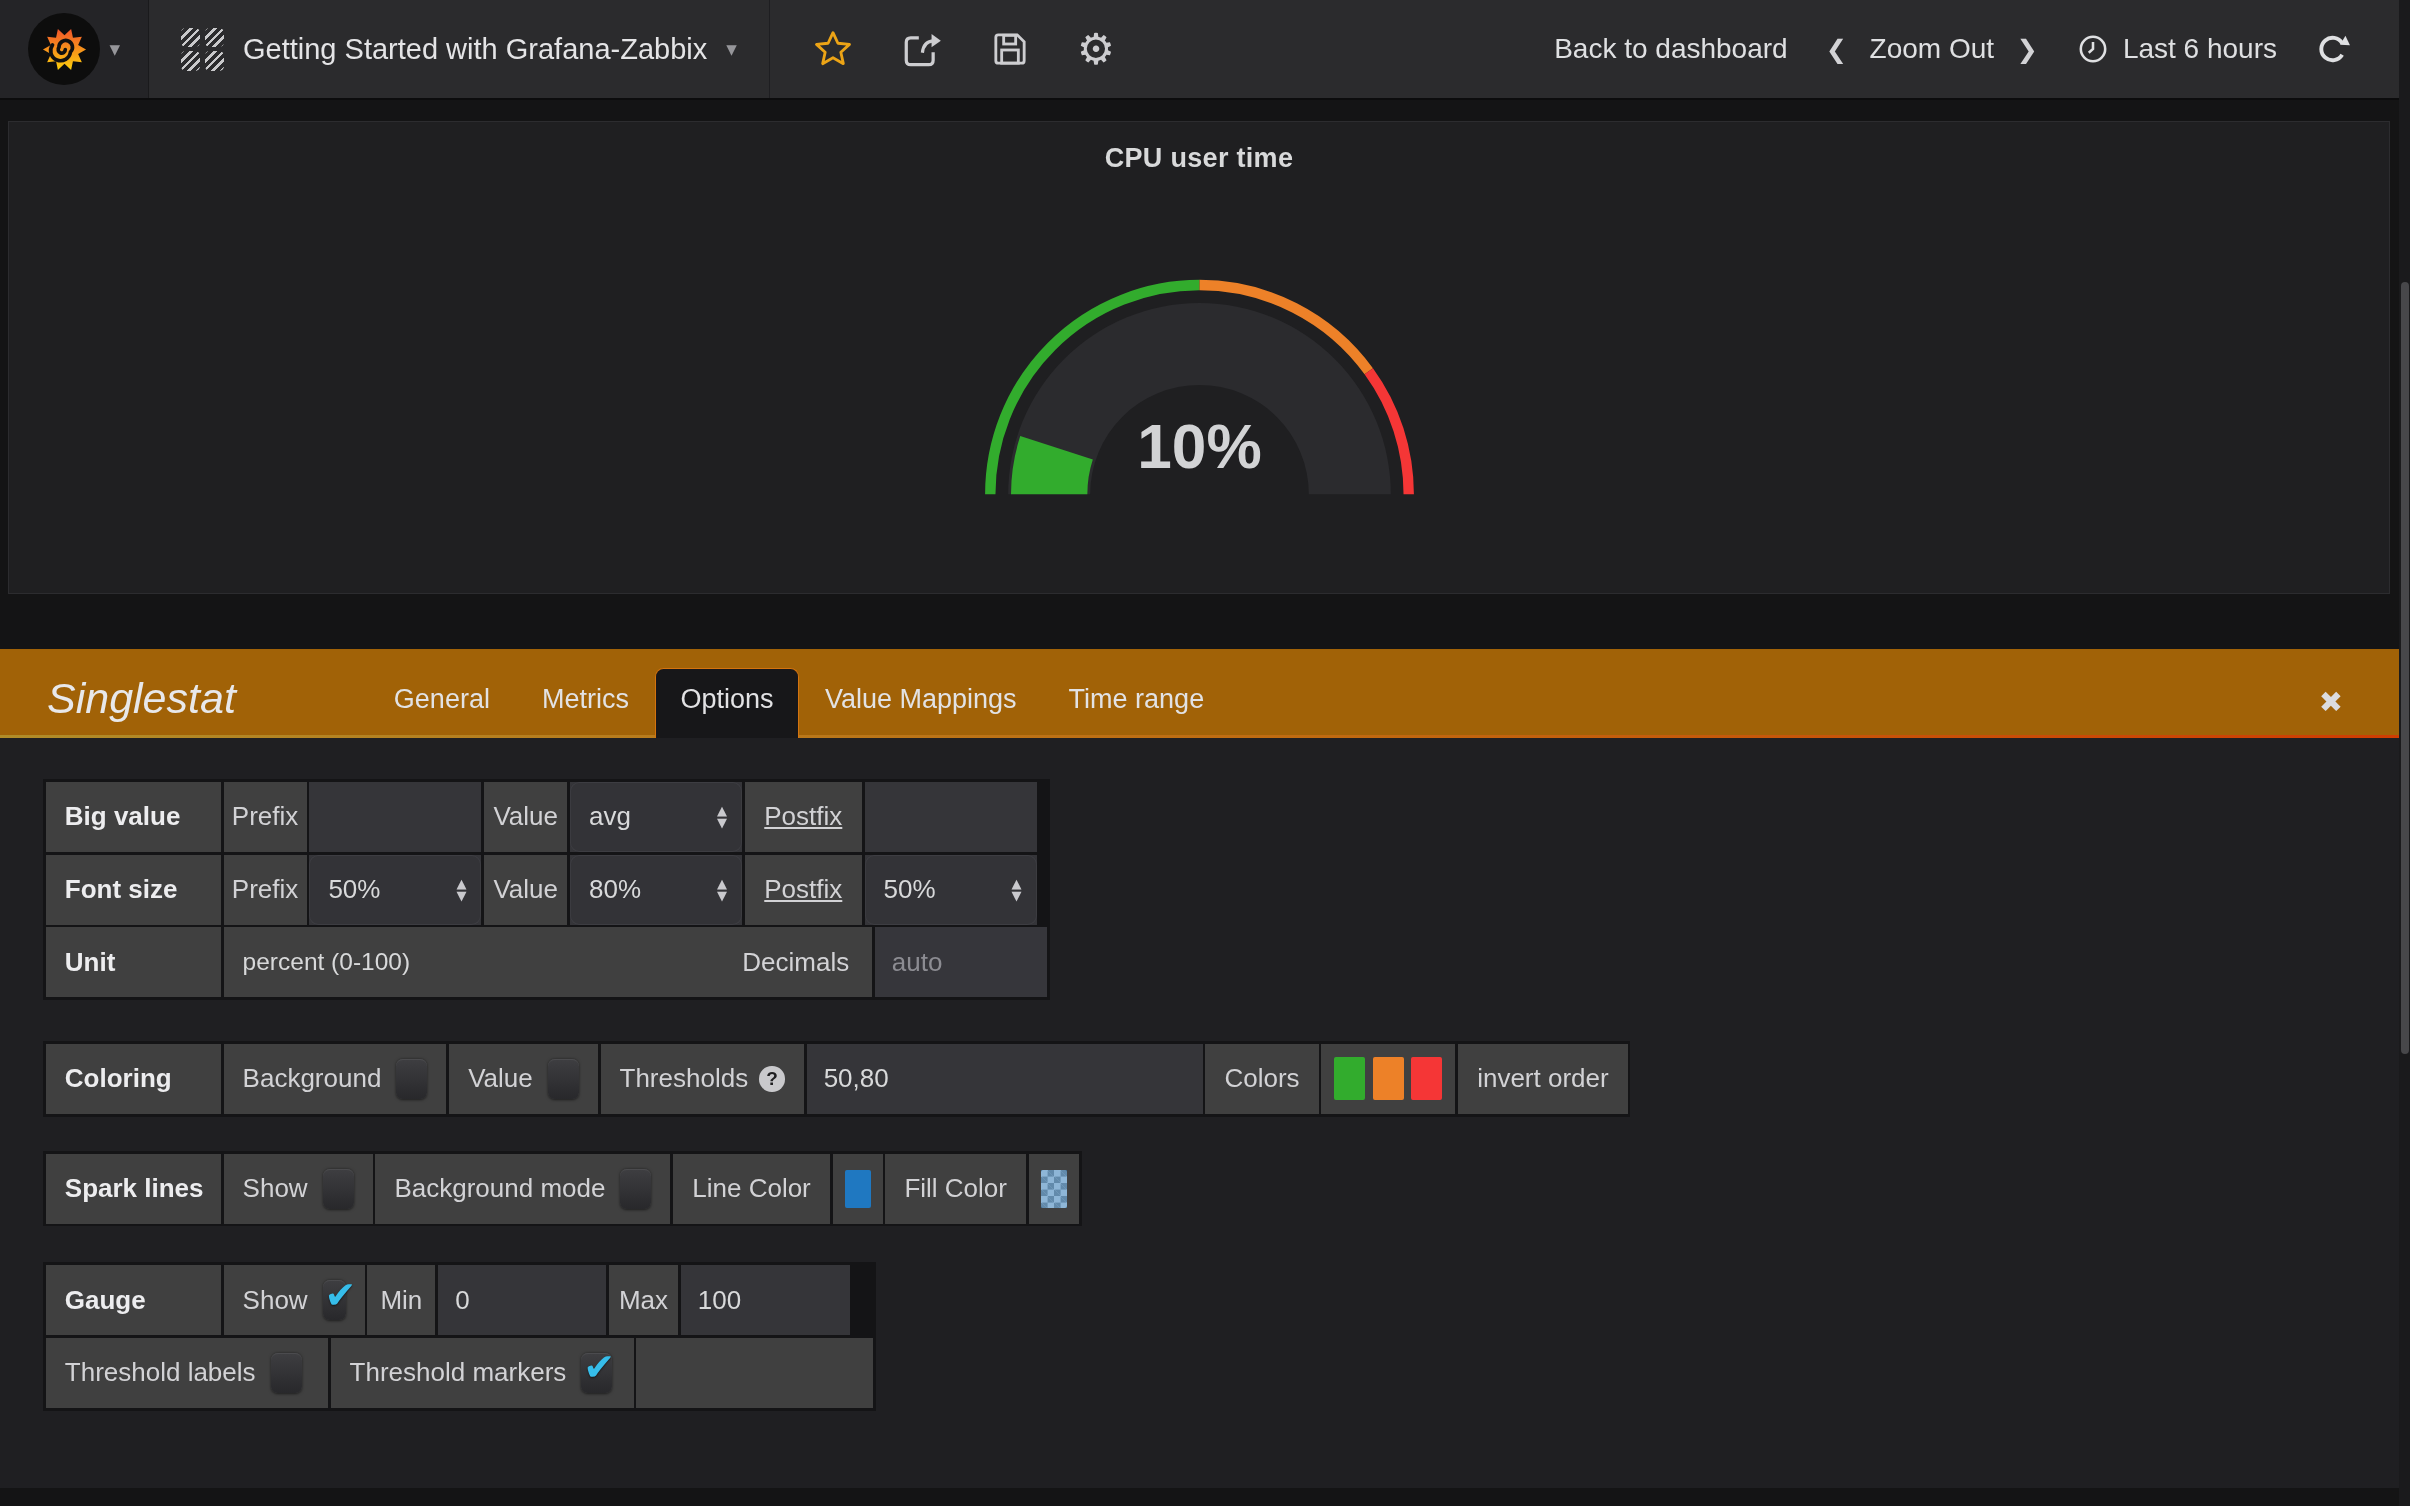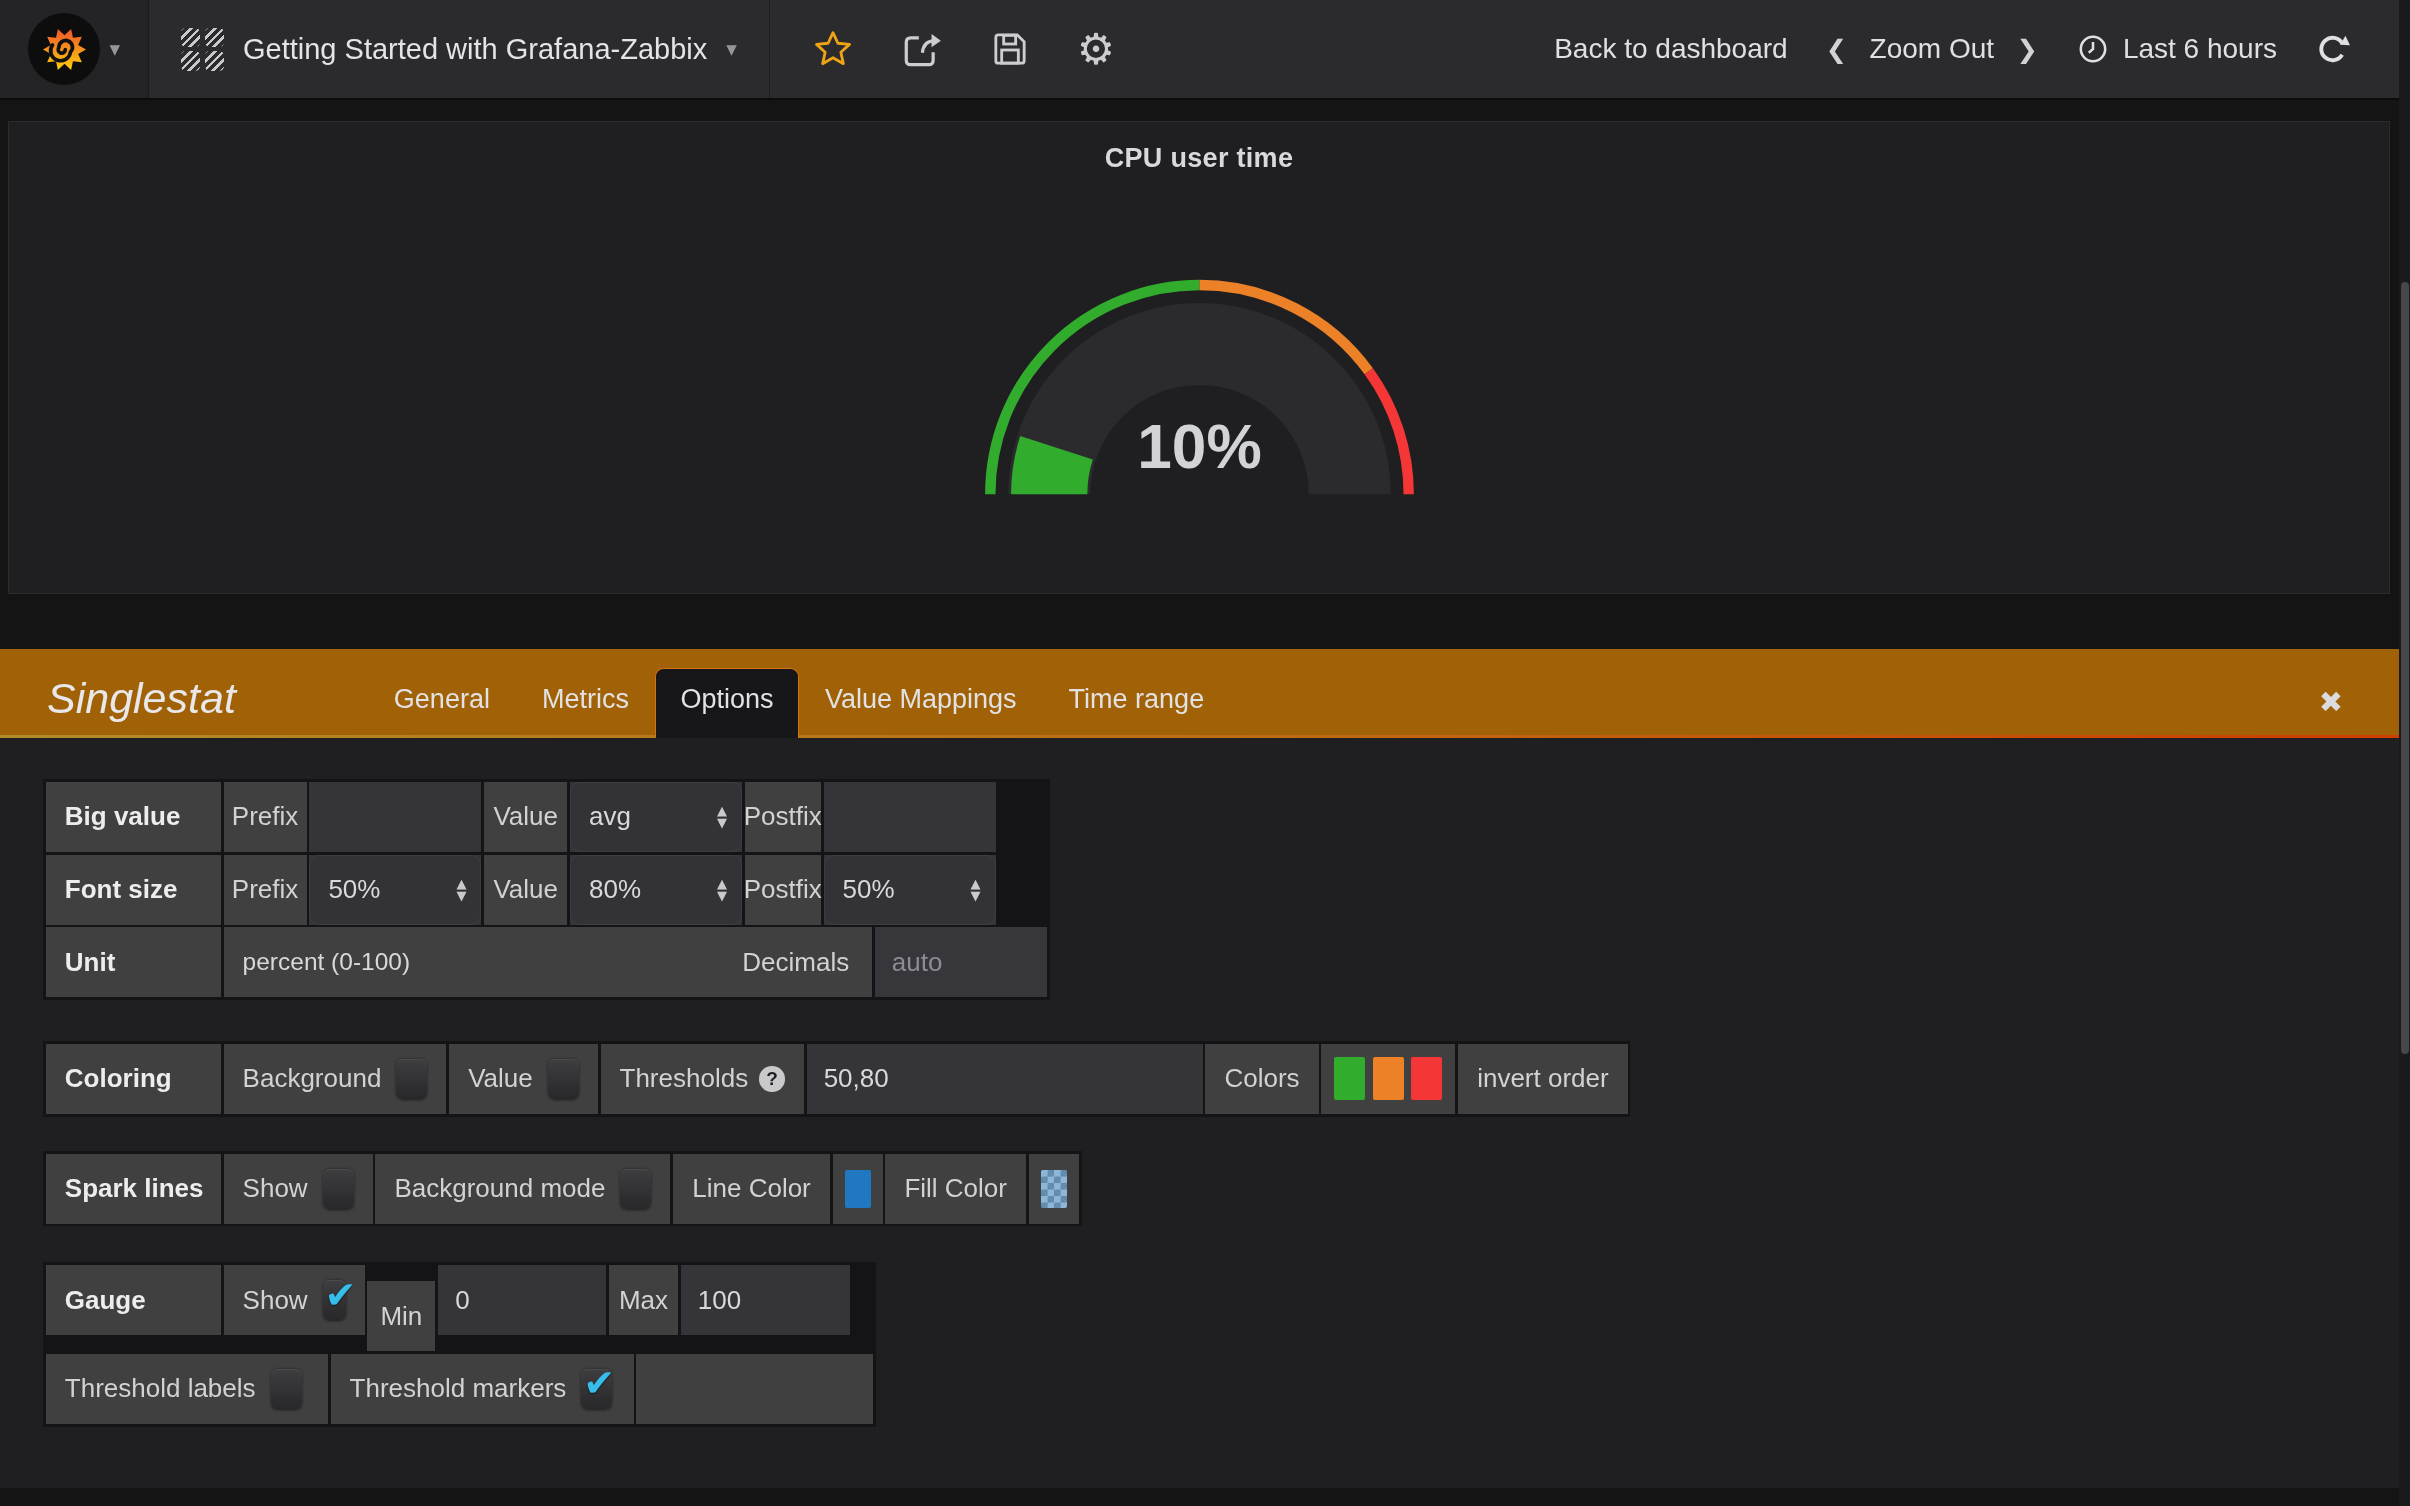--- a/index.html
+++ b/index.html
@@ -47,22 +47,22 @@
   .editor-body { background:#1f1f22; height:750px; padding:41px 0 0 43px; }
 
   .section { display:flex; flex-direction:column; gap:2.8px; background:#141416; padding:2.8px; width:max-content; }
   .row { display:flex; gap:2.8px; }
   .m1 { margin-bottom:41px; } .m2 { margin-bottom:34px; } .m3 { margin-bottom:36px; }
 
   .c { background:#404040; height:70px; display:flex; align-items:center; padding:0 19px; font-size:26px; color:#d2d2d5; white-space:nowrap; }
   .c.head { width:175px; font-weight:bold; color:#ededef; }
   .c.lbl-c { justify-content:center; padding:0 9.4px; }
   .c.field { padding:0; background:#353539; }
-  .w-sm { width:83px; } .w-md { width:76px; } .w-fld { width:172px; }
-  .w-min { width:68px;margin-top:16px; } .w-max { width:69px; }
+  .w-sm { width:83px; } .w-md { width:117px;text-decoration:underline; } .w-fld { width:172px; }
+  .w-min { width:68px; } .w-max { width:69px; }
   .row-s1 { width:1001px; } .row-s1 .mid { flex:1; }
 
   .tin { width:100%; height:100%; background:#353539; border:none; outline:none; color:#d8d9da; font-size:26px; font-family:inherit; padding:0 17px; }
   .tin::placeholder { color:#8c8c92; }
 
   .select { width:100%; height:100%; background:#333337; border-radius:9.4px; box-shadow:inset 0 0 0 0.9px #3d3d42; display:flex; align-items:center; padding:0 15px 0 19px; cursor:pointer;gap:36px; }
   .select .val { flex:1; font-size:26px; color:#d8d9da; }
   .steppers { display:flex; flex-direction:column; gap:0.9px; }
   .steppers span { font-size:13px; line-height:11.3px; color:#c9c9cd; }
 

